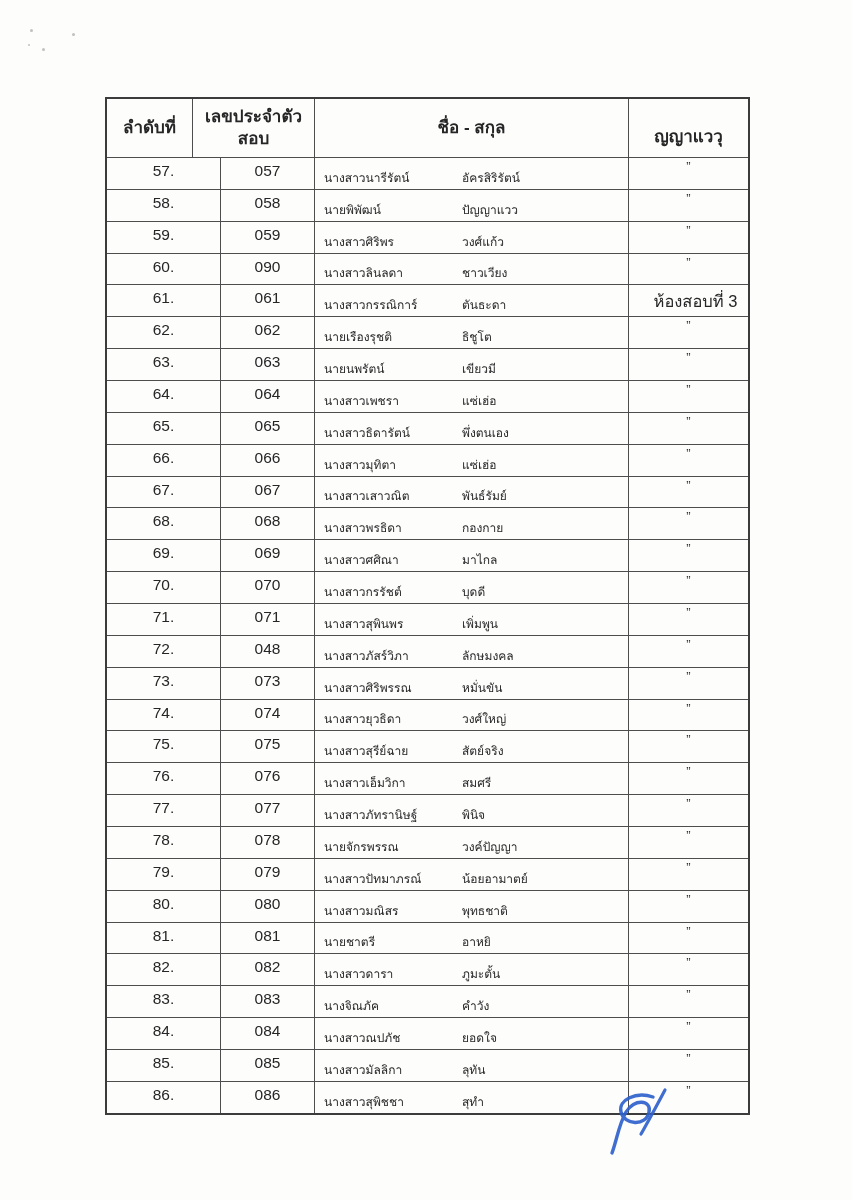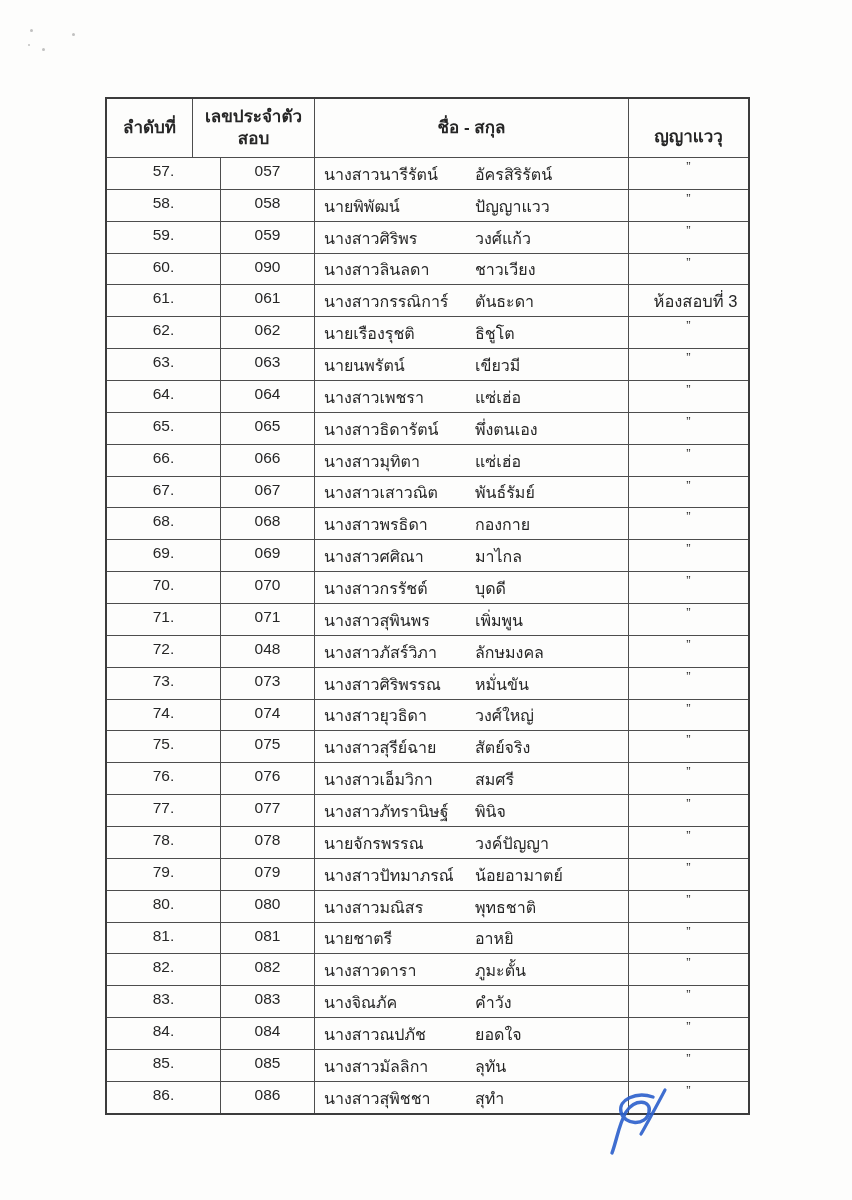--- a/index.html
+++ b/index.html
@@ -55,30 +55,30 @@
     font-size: 17px;
     line-height: 1.3;
   }
   .th.h-remark { justify-content: flex-end; padding-bottom: 9px; }
   .td.num {
     text-align: center;
     font-size: 15.5px;
     padding-top: 4px;
     margin-left: 28px;
   }
-  .td.namecell { font-size: 16px; }
+  .td.namecell { font-size: 12px; }
   .fname {
     position: absolute;
     left: 9px;
     bottom: 2px;
     white-space: nowrap;
   }
   .lname {
     position: absolute;
-    left: 160px;
+    left: 147px;
     bottom: 2px;
     white-space: nowrap;
   }
   .td.remark {
     text-align: center;
   }
   .td.remark.ditto {
     font-size: 13px;
     line-height: 13px;
     padding-top: 2px;

